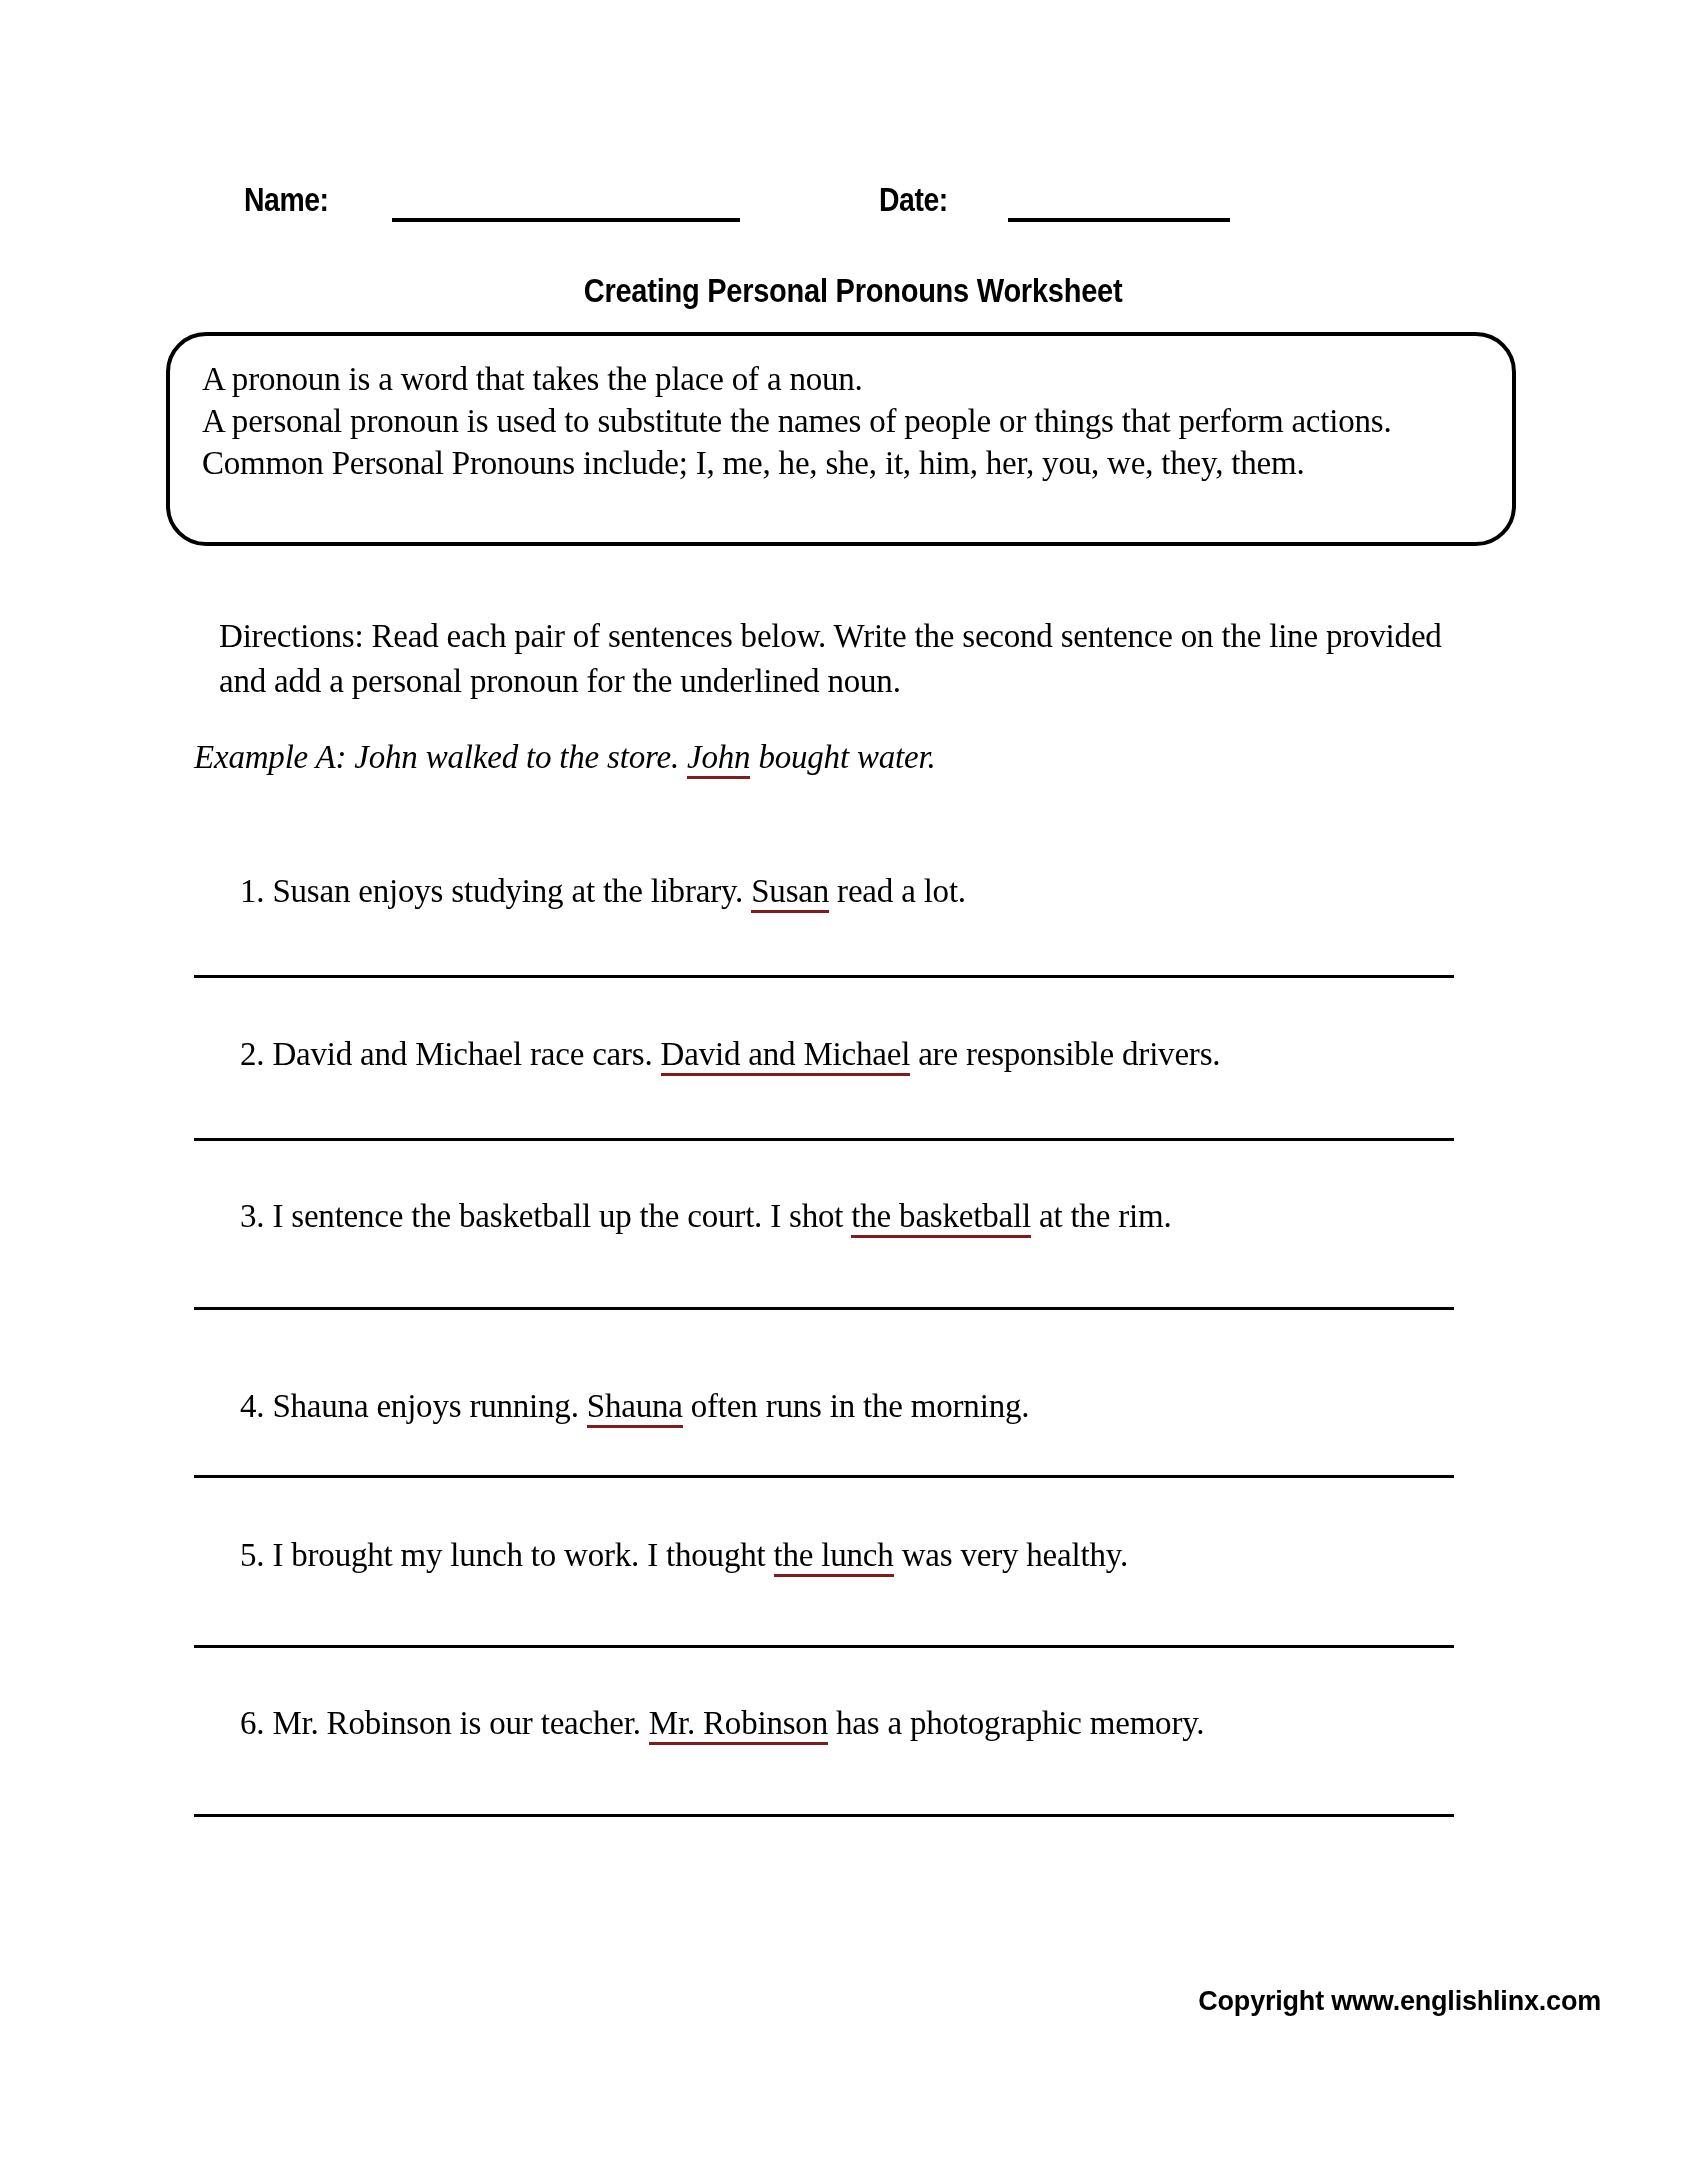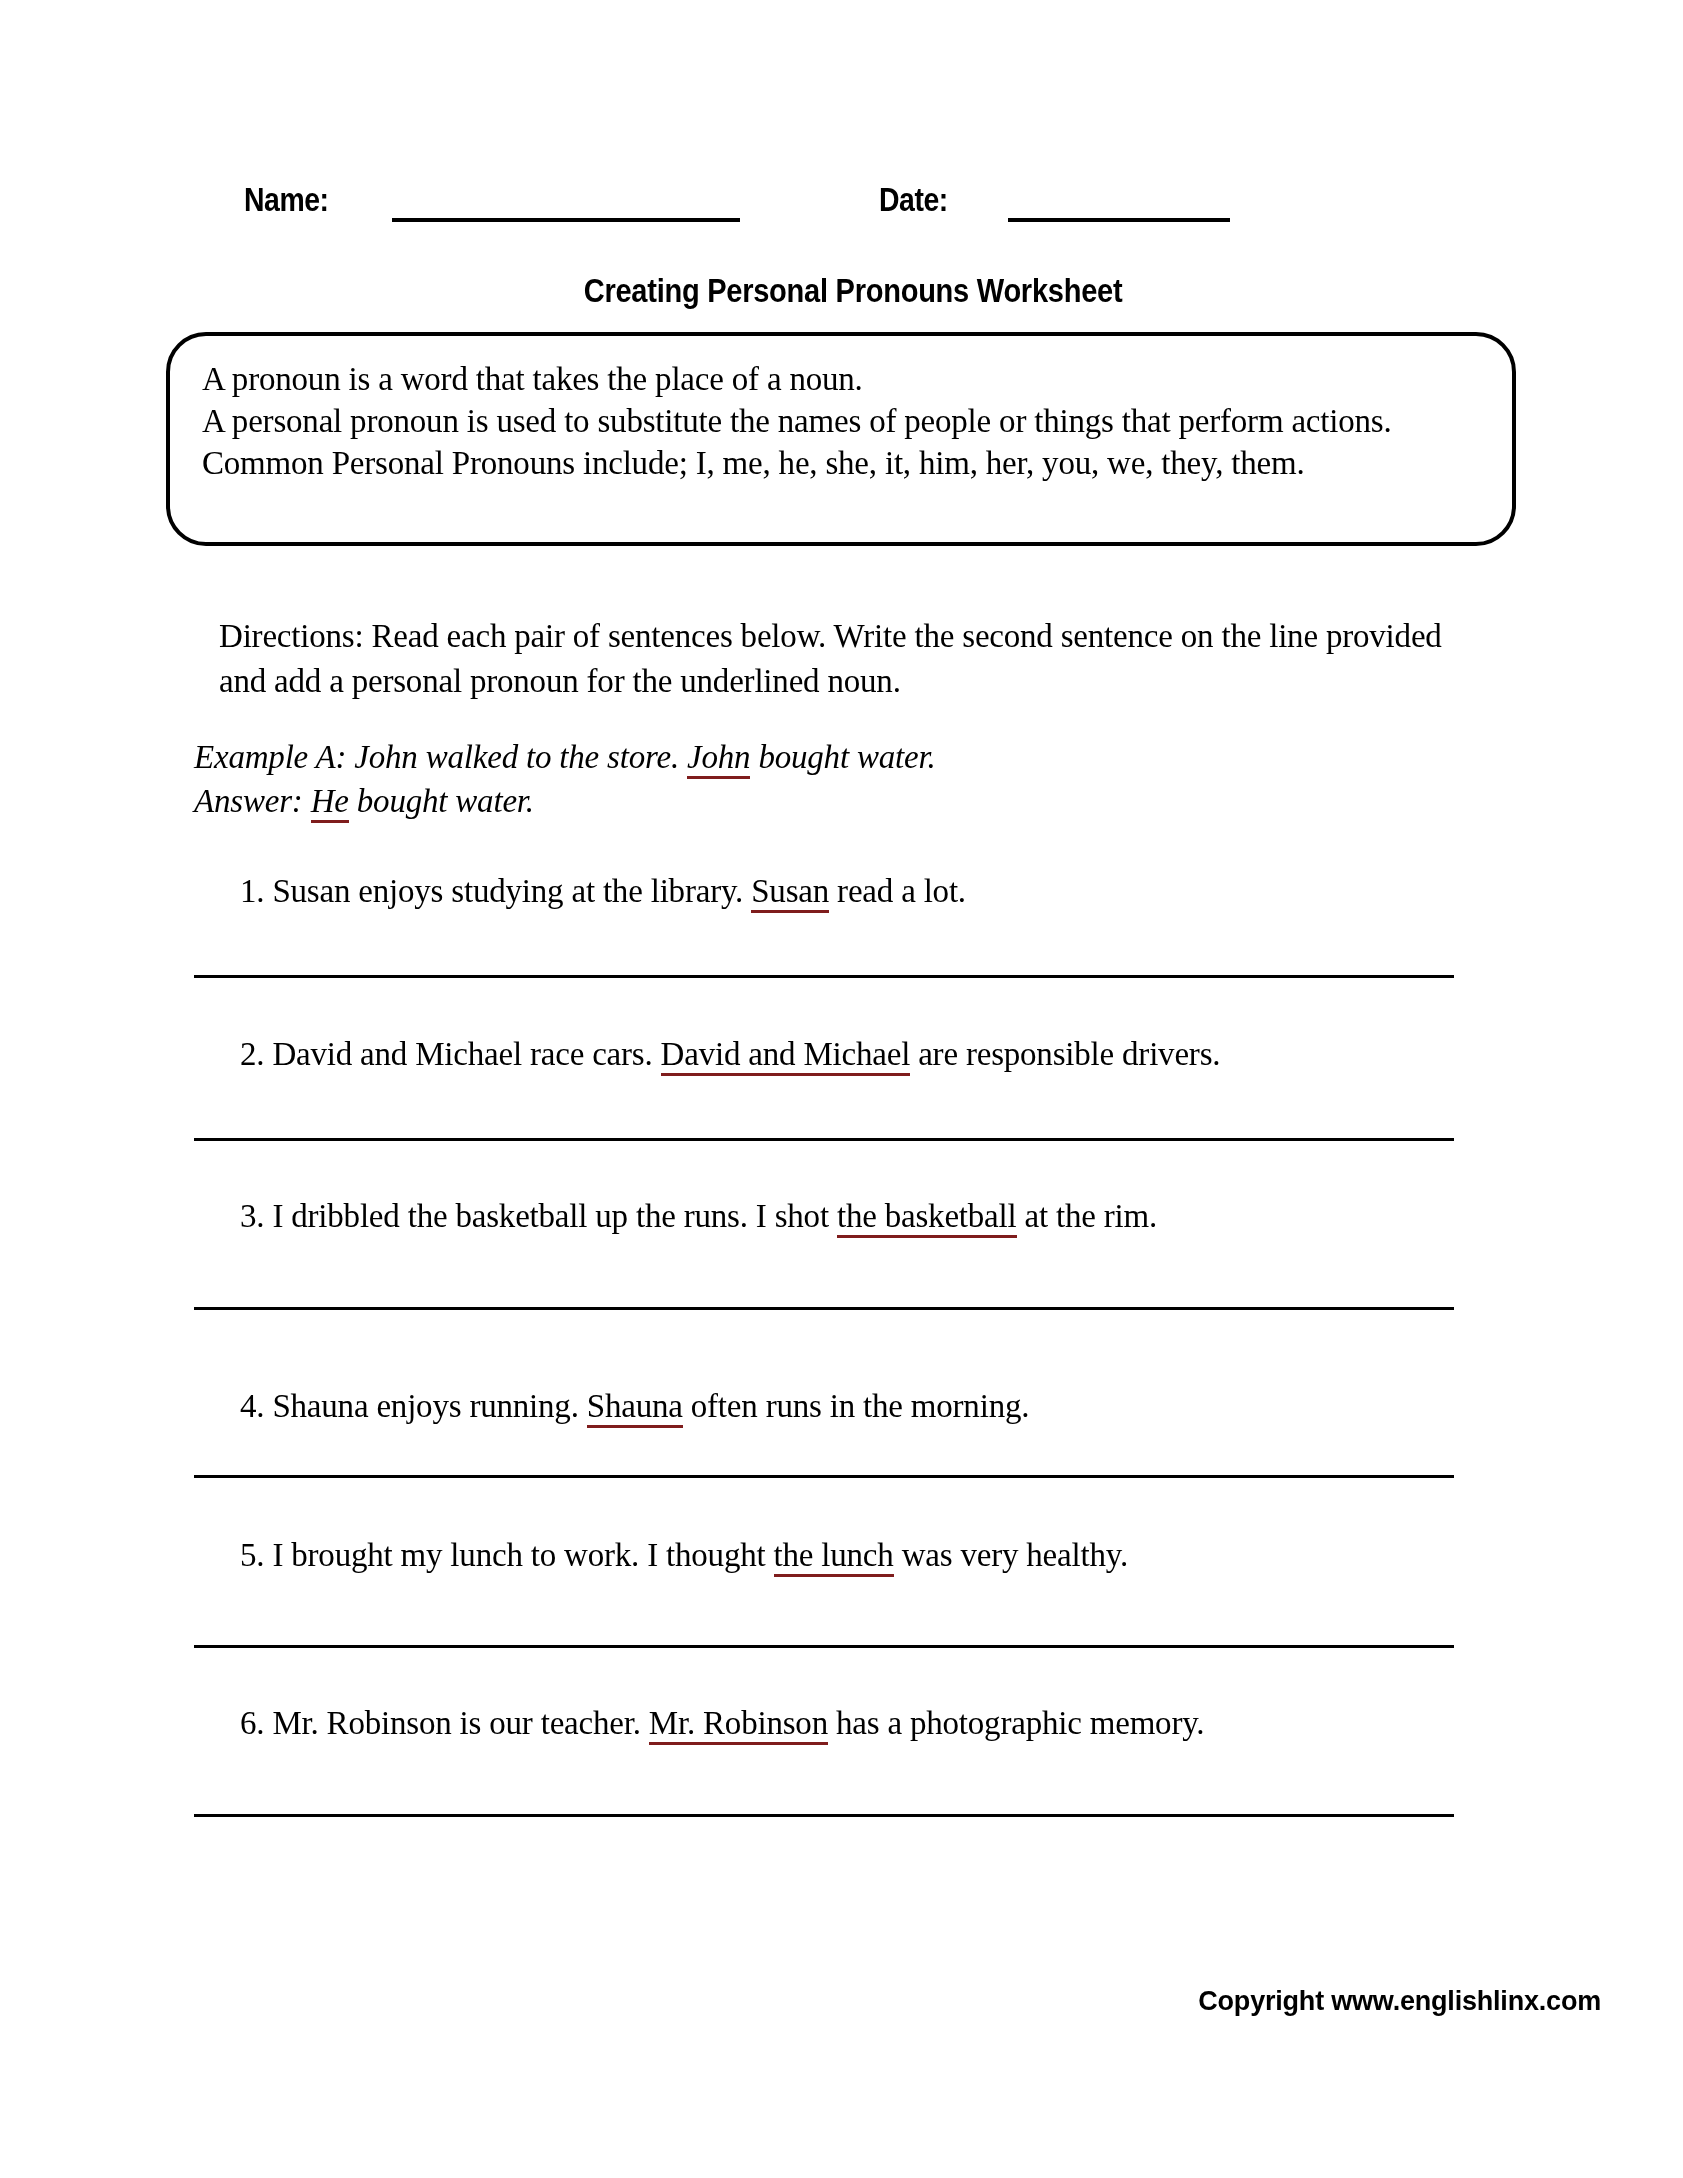--- a/index.html
+++ b/index.html
@@ -176,35 +176,34 @@
   <div class="def-box">
     <div class="def-line">A pronoun is a word that takes the place of a noun.</div>
     <div class="def-line">A personal pronoun is used to substitute the names of people or things that perform actions.</div>
     <div class="def-line">Common Personal Pronouns include; I, me, he, she, it, him, her, you, we, they, them.</div>
   </div>
 
   <div class="directions">Directions: Read each pair of sentences below. Write the second sentence on the line provided and add a personal pronoun for the underlined noun.</div>
 
   <div class="example">
     <div><span>Example A: John walked to the store. </span><u>John</u><span> bought water.</span></div>
-    <div><span>Answer: </span><u>He</u><span> bought water.</span></div>
   </div>
 
   <div class="question" style="top:869px;">
     <div class="qline"><span>1.</span><span> Susan enjoys studying at the library. </span><u>Susan</u><span> read a lot.</span></div>
   </div>
   <div class="answer-rule" style="top:975px;"></div>
 
   <div class="question" style="top:1032px;">
     <div class="qline"><span>2.</span><span> David and Michael race cars. </span><u>David and Michael</u><span> are responsible drivers.</span></div>
   </div>
   <div class="answer-rule" style="top:1138px;"></div>
 
   <div class="question" style="top:1194px;">
-    <div class="qline"><span>3.</span><span> I dribbled the basketball up the runs. I shot </span><u>the basketball</u><span> at the rim.</span></div>
+    <div class="qline"><span>3.</span><span> I sentence the basketball up the court. I shot </span><u>the basketball</u><span> at the rim.</span></div>
   </div>
   <div class="answer-rule" style="top:1307px;"></div>
 
   <div class="question" style="top:1384px;font-family:Liberation Serif, serif;">
     <div class="qline"><span>4.</span><span> Shauna enjoys running. </span><u>Shauna</u><span> often runs in the morning.</span></div>
   </div>
   <div class="answer-rule" style="top:1475px;"></div>
 
   <div class="question" style="top:1533px;">
     <div class="qline"><span>5.</span><span> I brought my lunch to work. I thought </span><u>the lunch</u><span> was very healthy.</span></div>

